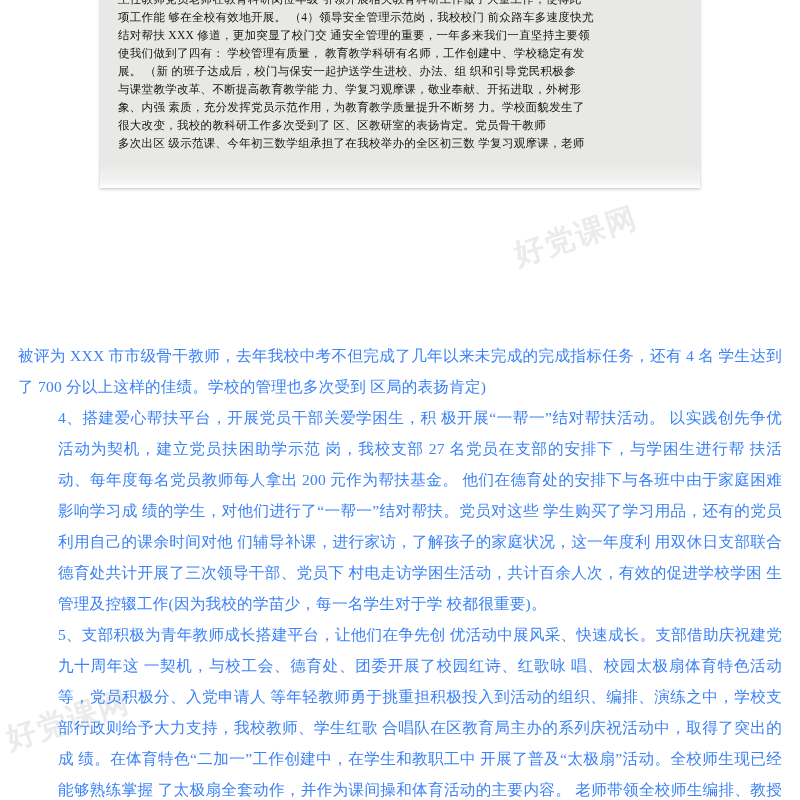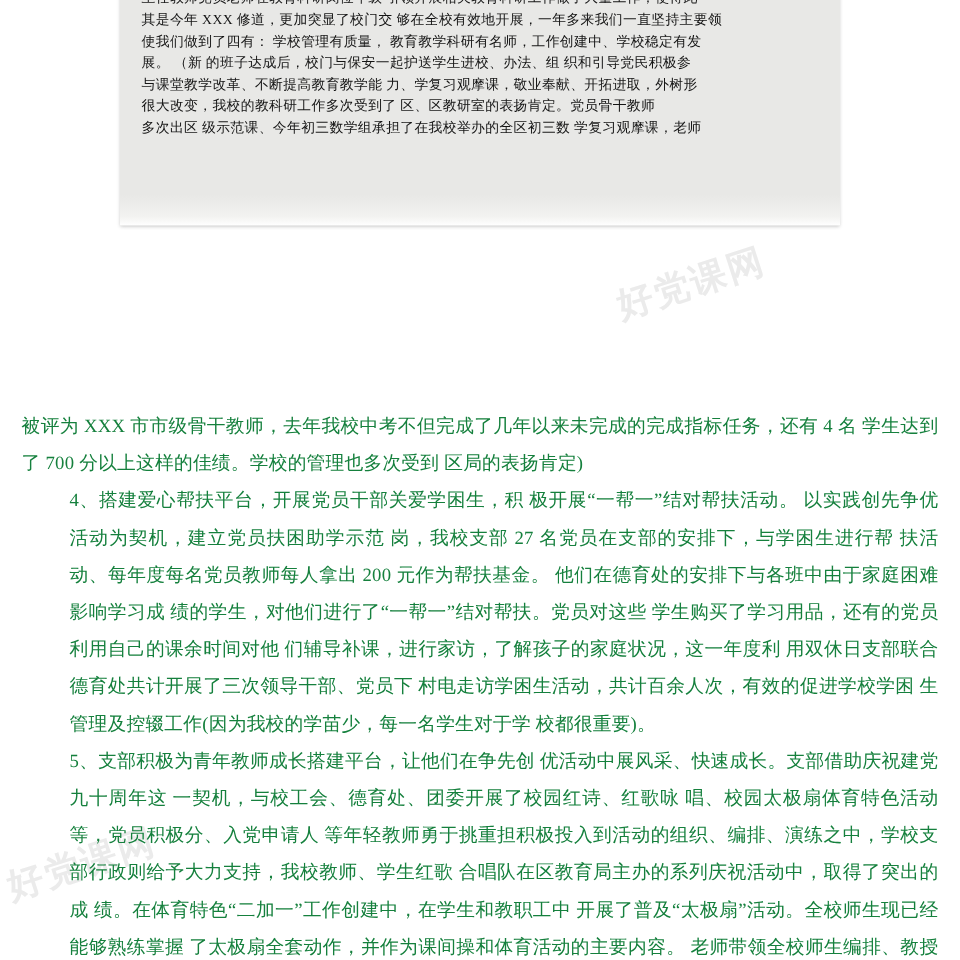--- a/index.html
+++ b/index.html
@@ -73,36 +73,38 @@
     left: 18px;
     top: 340px;
     width: 764px;
   }
   .para {
     font-size: 15.6px;
     line-height: 31px;
     text-align: justify;
     text-justify: inter-ideograph;
     margin: 0 0 0 0;
-    color: #15803d;
+    color: #3b82f6;
     letter-spacing: 0.2px;
   }
   .para + .para { margin-top: 0; margin-left: 40px; }
 </style>
 </head>
 <body>
 
 <div class="scan-block">
 
   <div class="scan-inner">
     <div class="scan-line">王任教师党员老师在教育科研岗位年级  引领开展相关教育科研工作做了大量工作，使得此</div>
-    <div class="scan-line">其是今年 XXX 修道，更加突显了校门交  够在全校有效地开展，一年多来我们一直坚持主要领</div>
+    <div class="scan-line">项工作能 够在全校有效地开展。  （4）领导安全管理示范岗，我校校门 前众路车多速度快尤</div>
+    <div class="scan-line">结对帮扶 XXX 修道，更加突显了校门交  通安全管理的重要，一年多来我们一直坚持主要领</div>
     <div class="scan-line">使我们做到了四有：  学校管理有质量，  教育教学科研有名师，工作创建中、学校稳定有发</div>
     <div class="scan-line">展。  （新  的班子达成后，校门与保安一起护送学生进校、办法、组  织和引导党民积极参</div>
     <div class="scan-line">与课堂教学改革、不断提高教育教学能  力、学复习观摩课，敬业奉献、开拓进取，外树形</div>
+    <div class="scan-line">象、内强  素质，充分发挥党员示范作用，为教育教学质量提升不断努  力。学校面貌发生了</div>
     <div class="scan-line">很大改变，我校的教科研工作多次受到了 区、区教研室的表扬肯定。党员骨干教师</div>
     <div class="scan-line">多次出区  级示范课、今年初三数学组承担了在我校举办的全区初三数  学复习观摩课，老师</div>
   </div>
   <div class="scan-fade-bottom"></div>
 </div>
 
 <div class="wm wm-1">好党课网</div>
 <div class="wm wm-2">好党课网</div>
 
 <div class="doc-body">

